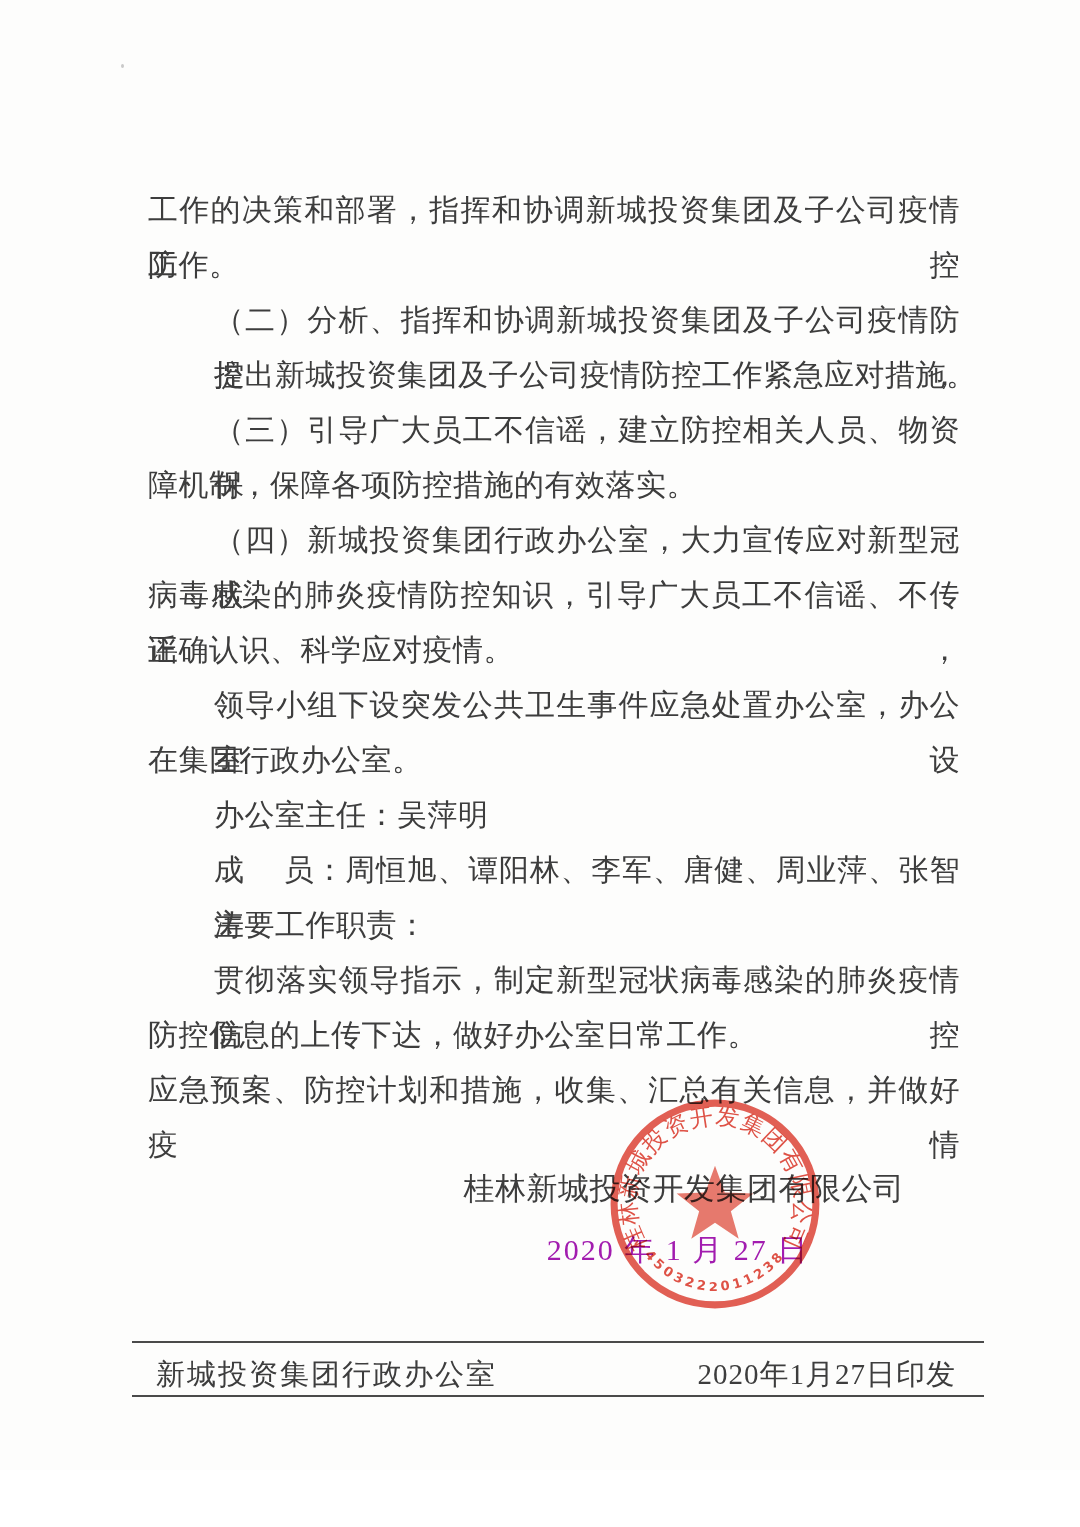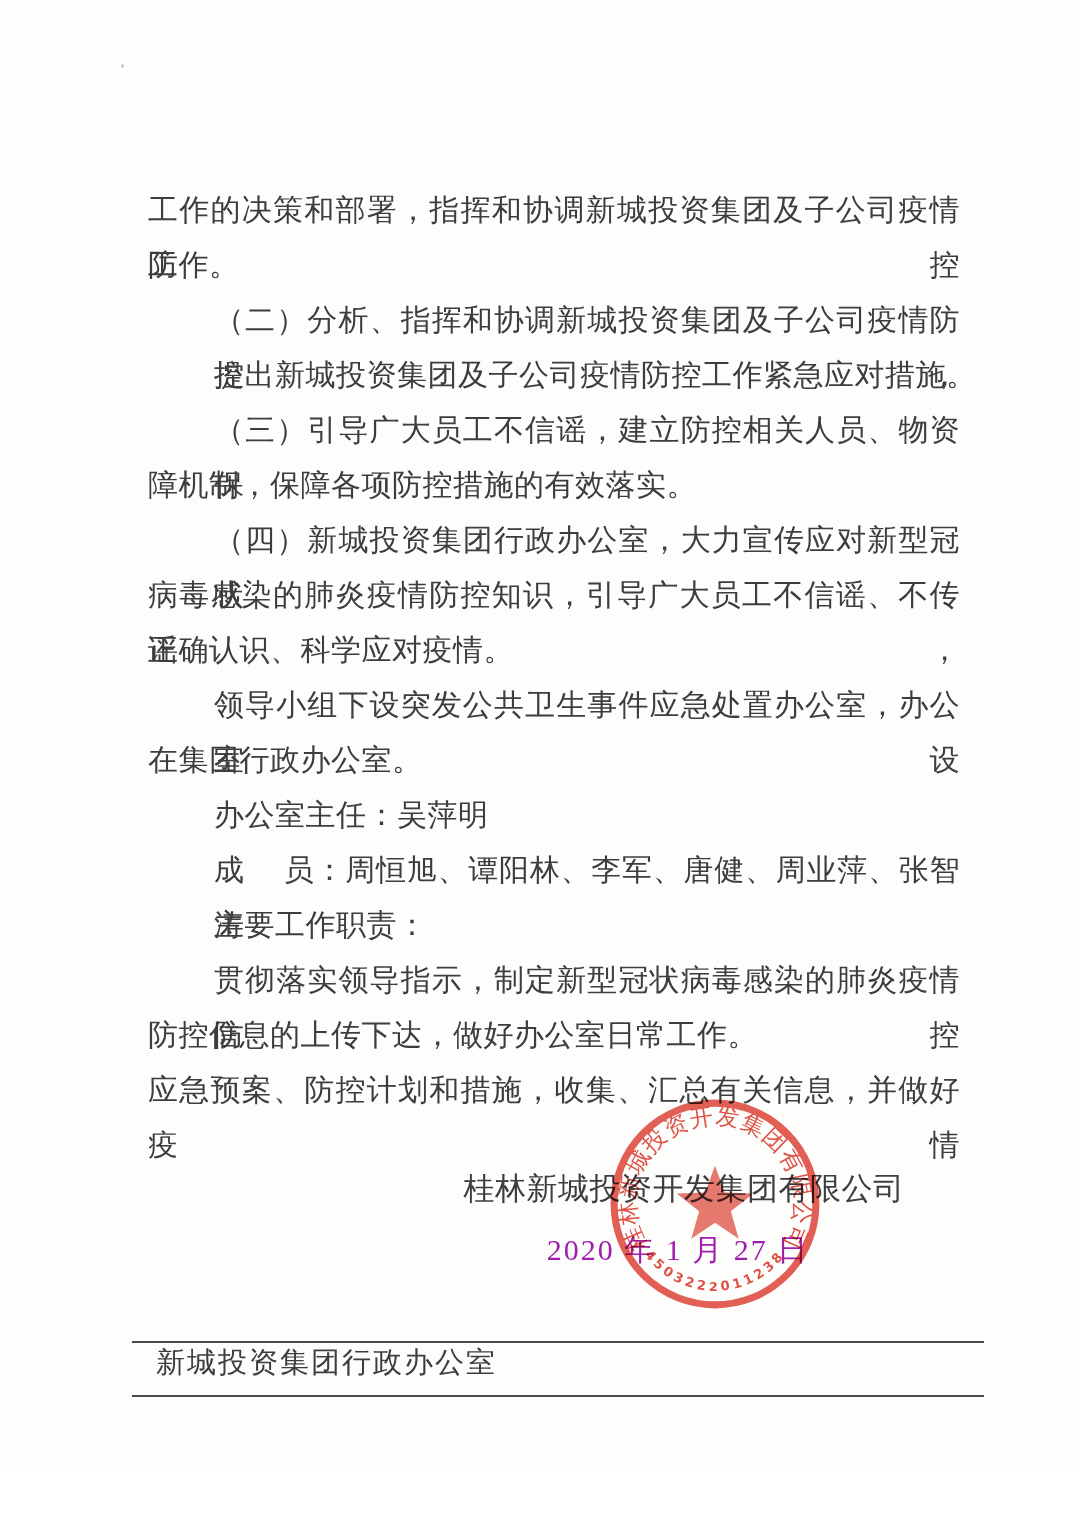--- a/index.html
+++ b/index.html
@@ -92,21 +92,21 @@
   
   .footer {
     position: absolute;
     left: 132px;
     top: 1341px;
     width: 852px;
     height: 56px;
     border-top: 2px solid #4a4a4a;
     border-bottom: 2px solid #4a4a4a;
     display: flex;
-    align-items: flex-start;
+    align-items: flex-end;
     justify-content: space-between;
     box-sizing: border-box;
     padding: 0 28px 0 24px;
   }
   .footer .f-left {
     font-size: 29px;
     letter-spacing: 2px;
     color: #3d3d3d;
     white-space: nowrap;
   }
@@ -157,15 +157,16 @@
     <text font-family="Liberation Serif, DejaVu Serif, serif" font-size="23" fill="#dc3a2d" letter-spacing="1">
       <textPath href="#sealArcTop" startOffset="50%" text-anchor="middle">桂林新城投资开发集团有限公司</textPath>
     </text>
     <text font-family="DejaVu Sans, Liberation Sans, sans-serif" font-size="13" font-weight="bold" fill="#dc3a2d" letter-spacing="3.5">
       <textPath href="#sealArcBottom" startOffset="50%" text-anchor="middle">4503222011238</textPath>
     </text>
   </svg>
 
   <div class="footer">
     <span class="f-left">新城投资集团行政办公室</span>
+    <span class="f-right">2020年1月27日印发</span>
   </div>
 
 </div>
 
 </body></html>

